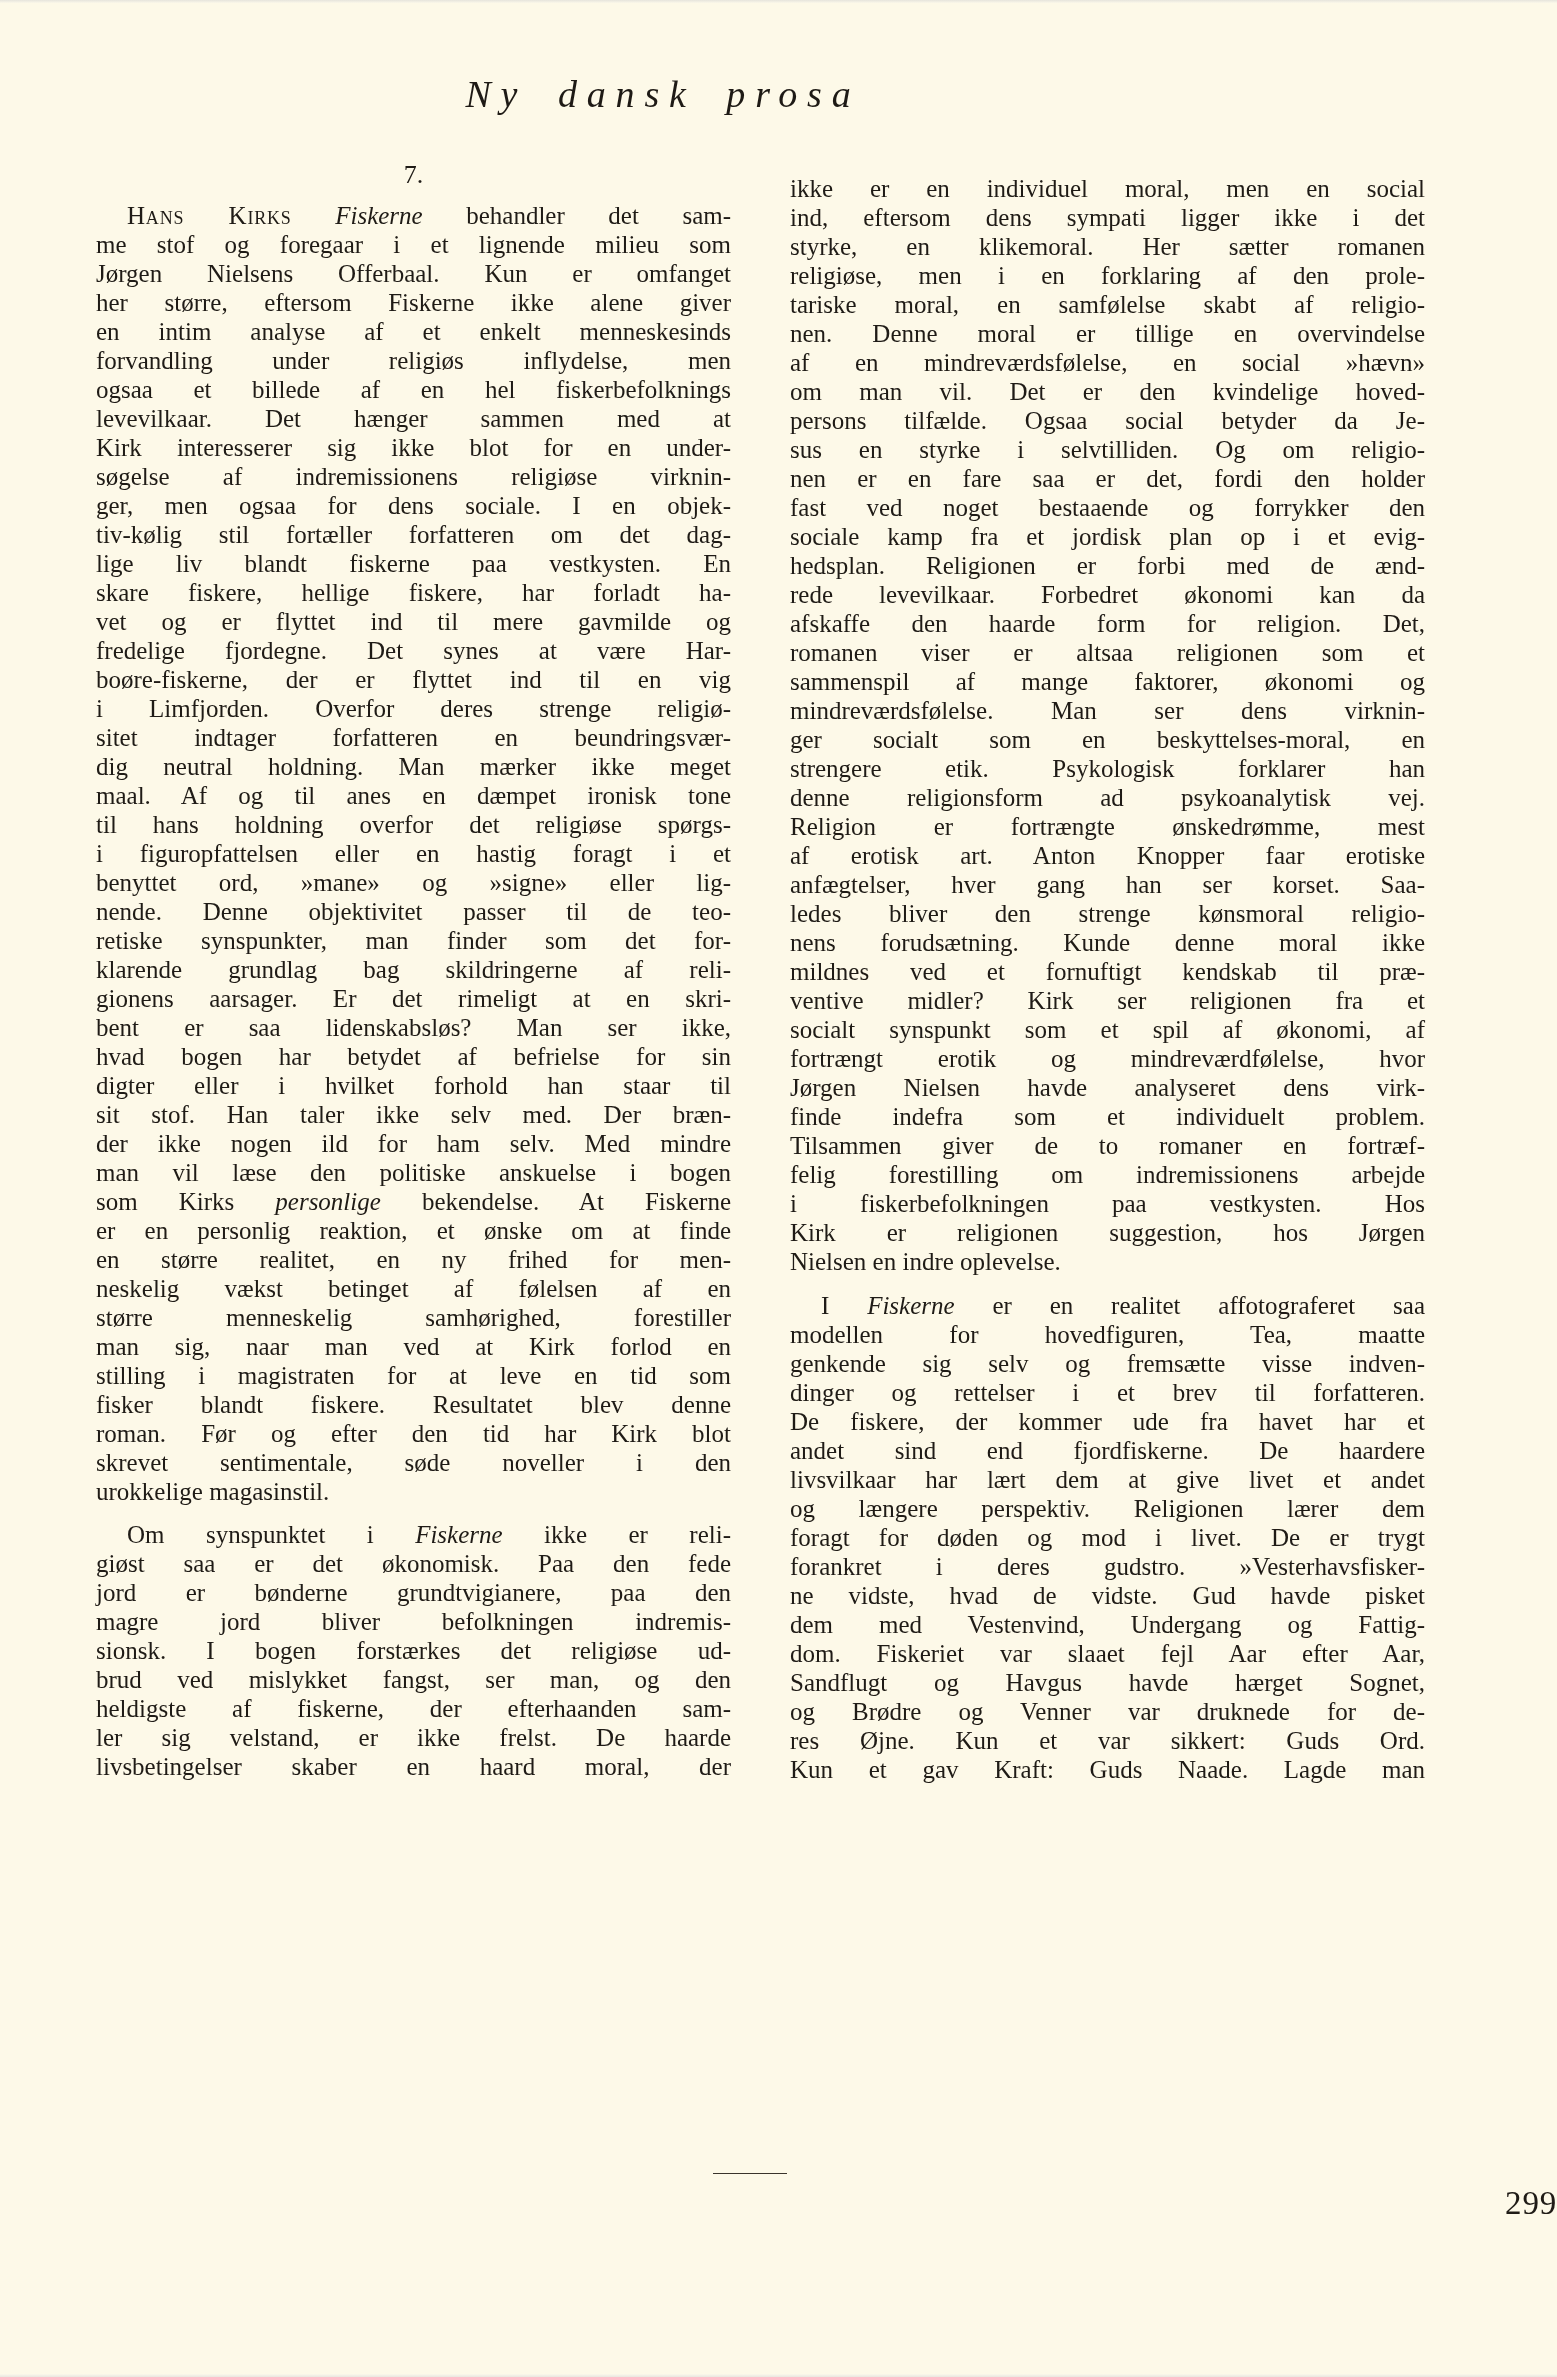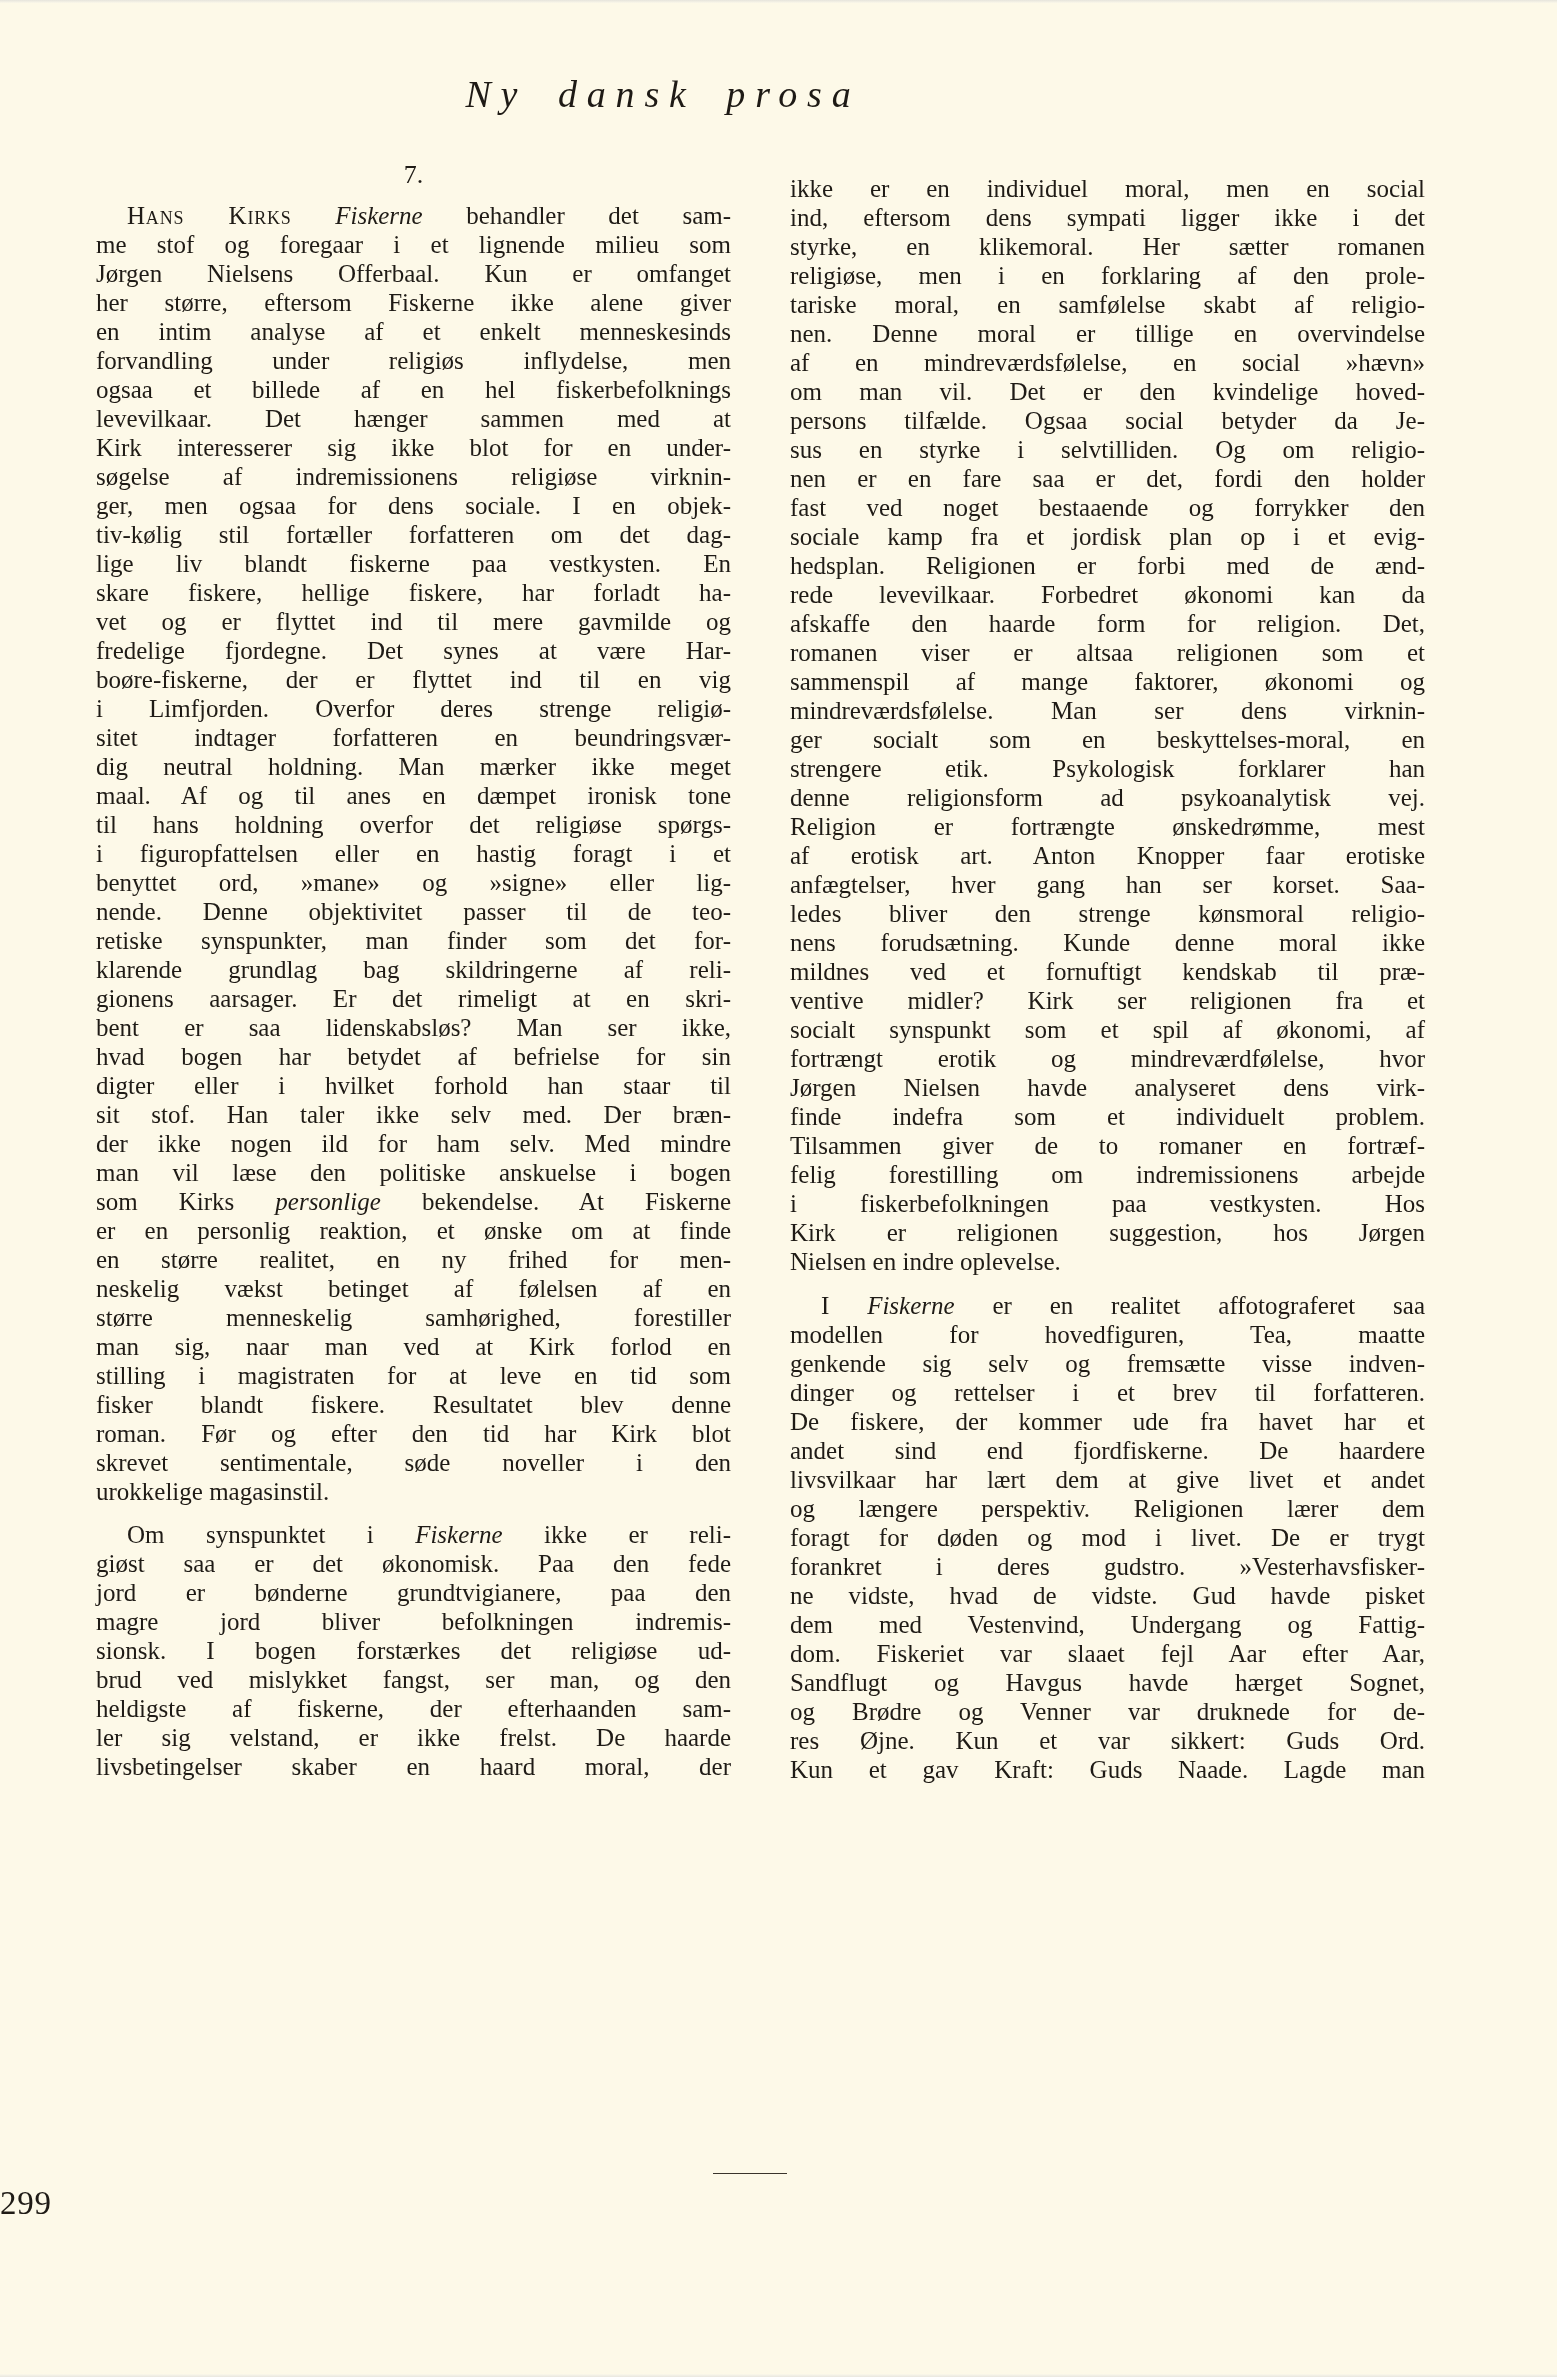--- a/index.html
+++ b/index.html
@@ -56,21 +56,21 @@
   .line.indent { padding-left: 31px; }
   .smallcaps { font-variant: small-caps; letter-spacing: 0.8px; }
   .it { font-style: italic; }
   .para-gap { height: 14.7px; }
   .footer-rule {
     position: absolute; left: 713px; top: 2173px; width: 74px; height: 0;
     border-top: 1.6px solid #3a342c;
   }
   .page-number {
     position: absolute; left: 0; width: 1557px; top: 2185px;
-    text-align: left; font-size: 33px; letter-spacing: 0.8px;
+    text-align: right; font-size: 33px; letter-spacing: 0.8px;
   }
 </style>
 </head>
 <body>
 
 <div class="page-edge-top"></div>
 
 <div class="running-head">Ny dansk prosa</div>
 
 <div class="col col-left">

